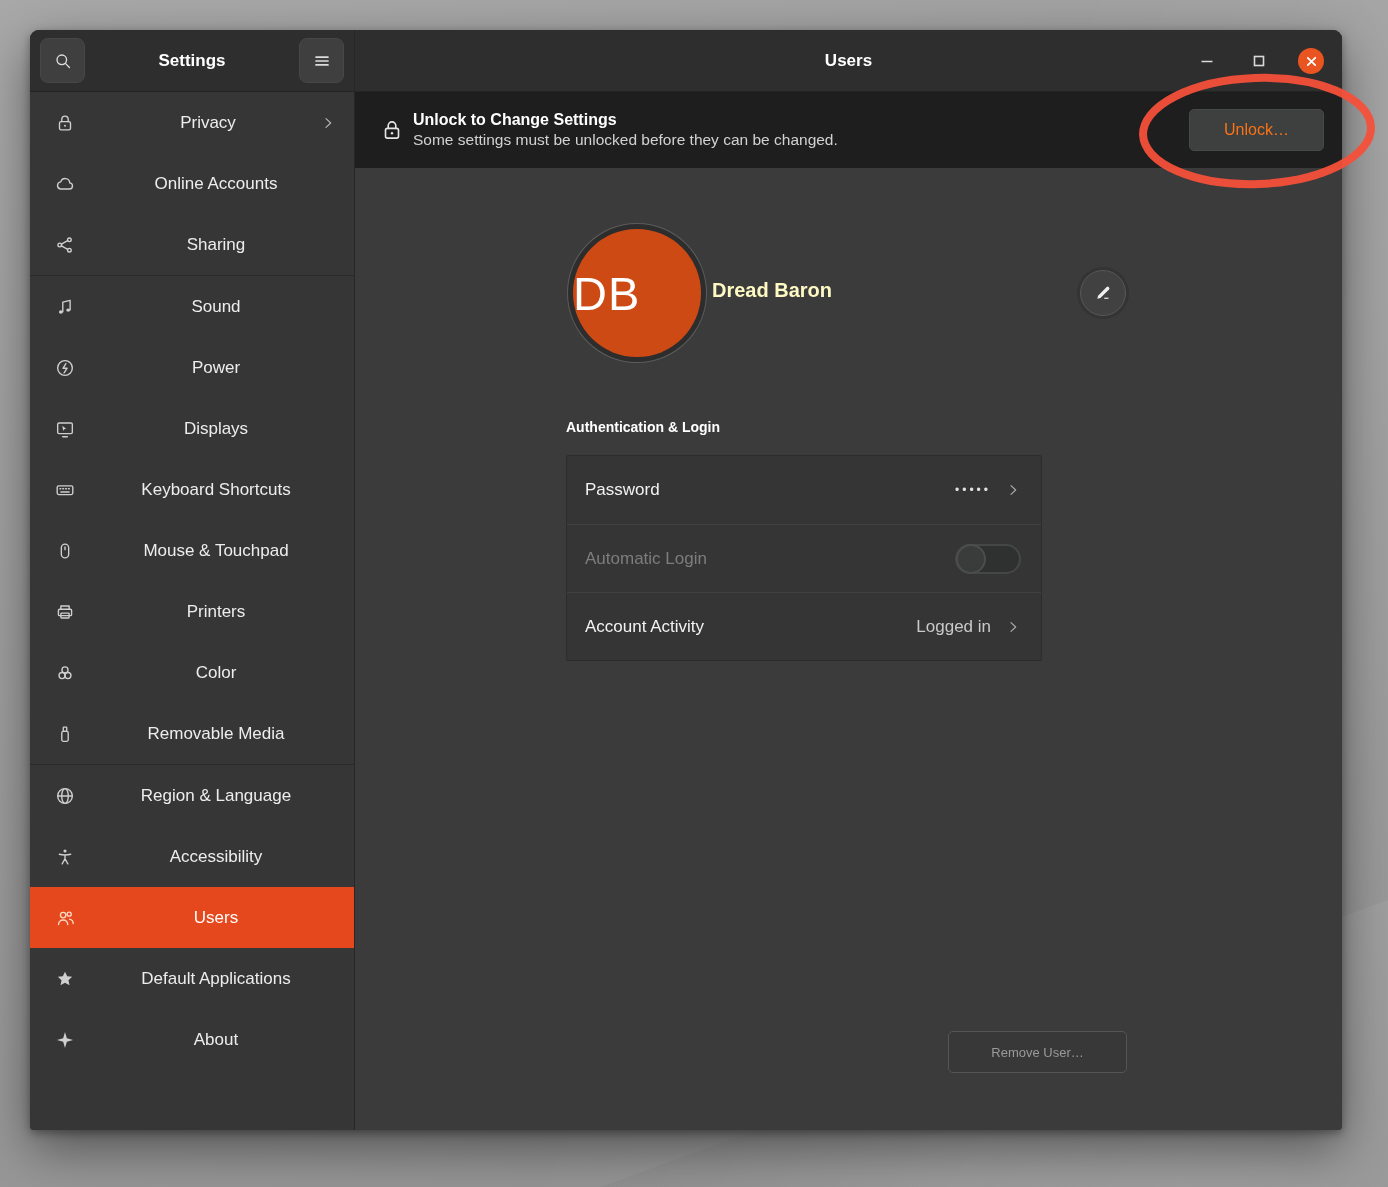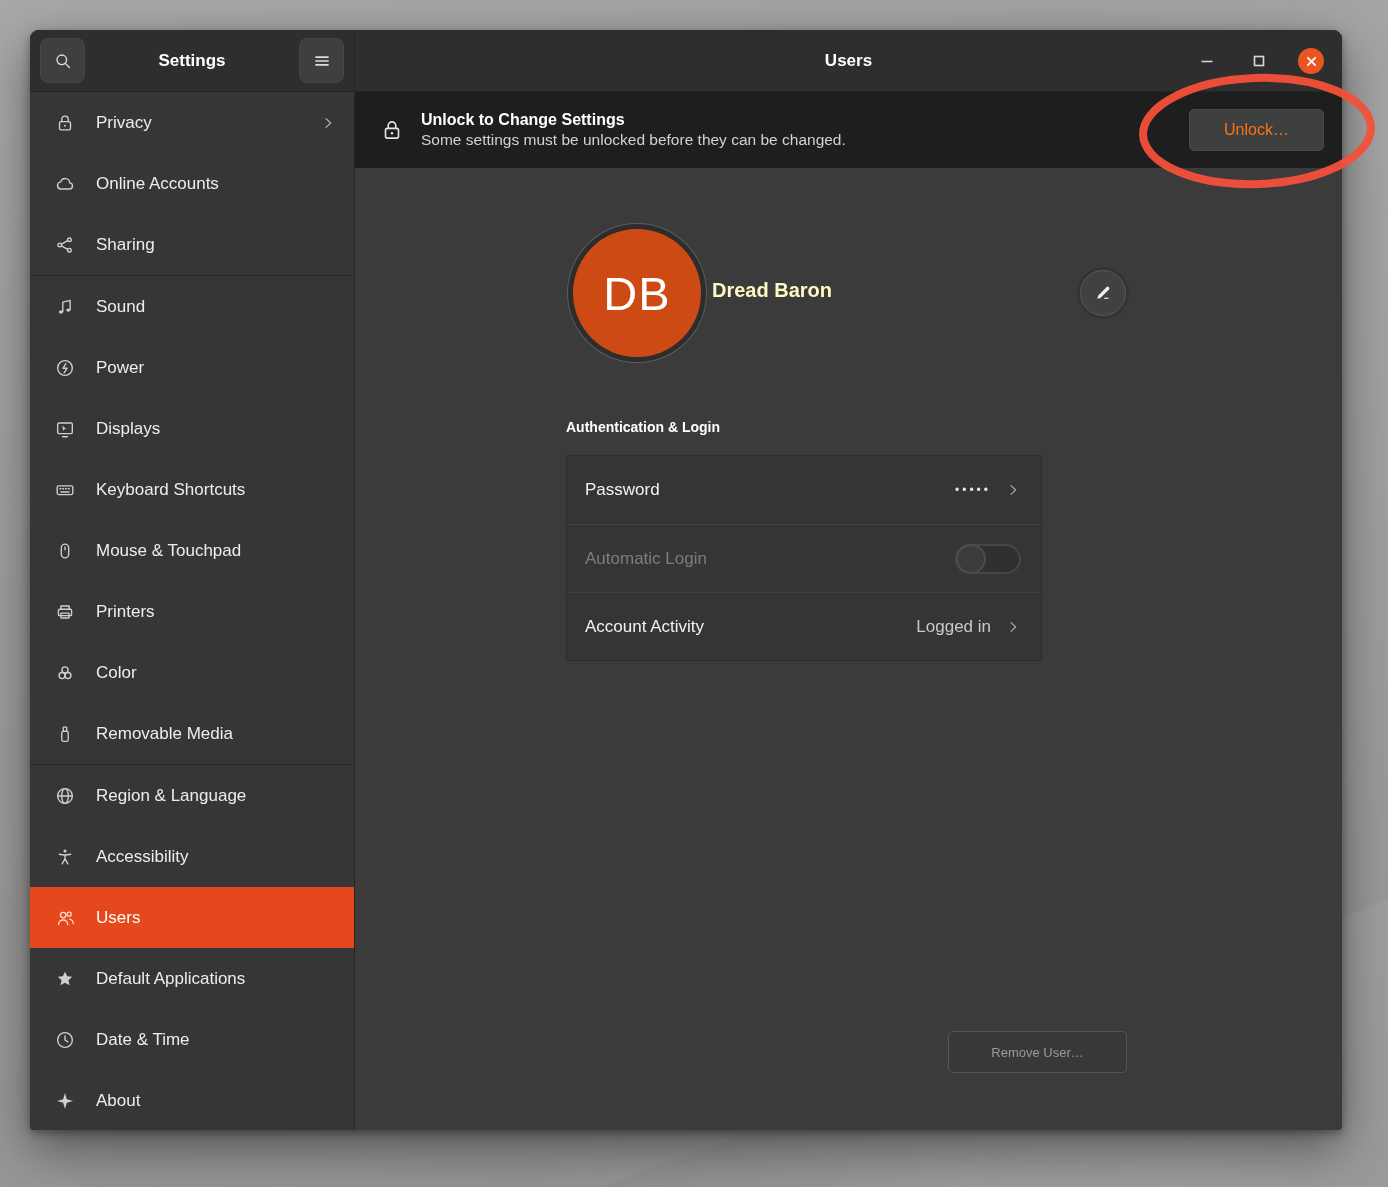--- a/index.html
+++ b/index.html
@@ -26,48 +26,48 @@
   
   .sidebar { width:325px; background:#363636; display:flex; flex-direction:column; border-right:1px solid #272727; }
   .sidebar-header { height:62px; background:#2e2e2e; border-bottom:1px solid #242424;
     display:flex; align-items:center; padding:0 10px; flex:none; }
   .icon-btn { width:45px; height:45px; border-radius:8px; background:#3f3f3f; border:1px solid #474747;
     display:flex; align-items:center; justify-content:center; color:#dcdcdc; }
   .sidebar-title { flex:1; text-align:center; color:#ffffff; font-weight:bold; font-size:17px; }
   .side-list { flex:1; overflow:hidden; }
   .side-item { height:61px; display:flex; align-items:center; padding:0 18px 0 24px; color:#ededed; font-size:17px; cursor:default; }
   .side-item .side-icon { width:22px; height:22px; margin-right:20px; color:#cfcfcf; flex:none; display:flex; align-items:center; }
-  .side-item .side-label { flex:1; white-space:nowrap; }
+  .side-item .side-label { flex:1; white-space:nowrap;text-align:center; }
   .side-item .side-chevron { color:#b3b3b3; width:16px; height:16px; }
   .side-item.selected { background:#E4481C; color:#ffffff; }
   .side-item.selected .side-icon { color:#ffd9c4; }
   .side-divider { height:1px; background:#2a2a2a; }
   svg { display:block; }
 
   
   .main { flex:1; position:relative; background:#3b3b3b; }
   .main-titlebar { position:absolute; left:0; top:0; right:0; height:62px; background:#2e2e2e; border-bottom:1px solid #242424;
     display:flex; align-items:center; justify-content:center; }
   .main-title { color:#ffffff; font-weight:bold; font-size:17px; }
   .win-controls { position:absolute; right:18px; top:0; height:62px; display:flex; align-items:center; gap:26px; }
   .win-btn { width:26px; height:26px; display:flex; align-items:center; justify-content:center; color:#d9d9d9; }
   .win-btn.close { background:#E95420; border-radius:50%; color:#ffffff; }
 
   .banner { position:absolute; left:0; top:62px; right:0; height:76px; background:#1e1e1e;
-    display:flex; align-items:center; padding:0 18px 0 24px; gap:16px; }
+    display:flex; align-items:center; padding:0 18px 0 24px; gap:8px; }
   .banner-lock { color:#e6e6e6; flex:none; }
   .banner-text { line-height:1.35; }
   .banner-title { color:#ffffff; font-weight:bold; font-size:16px; }
   .banner-subtitle { color:#d2d2d2; font-size:15.5px; }
   .unlock-btn { margin-left:auto; min-width:135px; height:42px; background:#3e3f3f; border:1px solid #474848;
     border-radius:5px; color:#f97316; font-size:16px; display:flex; align-items:center; justify-content:center; padding:0 18px; }
 
   .avatar { position:absolute; left:218px; top:199px; width:128px; height:128px; border-radius:50%;
     background:#CE4A14; box-shadow: 0 0 0 5px #2d2d2d, 0 0 0 6px #5c5c5c;
-    display:flex; align-items:center; justify-content:center; }
+    display:flex; align-items:center; }
   .avatar-initials { color:#ffffff; font-size:47px; font-weight:500; letter-spacing:1px; }
   .user-name { position:absolute; left:357px; top:249px; color:#fef9c3; font-weight:bold; font-size:20px; }
   .edit-btn { position:absolute; left:725px; top:240px; width:46px; height:46px; border-radius:50%;
     background:#414141; border:1px solid #585858; box-shadow:0 0 0 3px #343434;
     display:flex; align-items:center; justify-content:center; color:#f0f0f0; }
 
   .section-heading { position:absolute; left:211px; top:389px; color:#ffffff; font-weight:bold; font-size:14px; }
   .card { position:absolute; left:211px; top:425px; width:476px; background:#353535; border:1px solid #2c2c2c; border-radius:2px; }
   .card-row { height:68px; display:flex; align-items:center; padding:0 20px 0 18px; }
   .card-row + .card-row { border-top:1px solid #414141; }
@@ -260,29 +260,20 @@
           <span class="side-icon">
             <svg width="22" height="22" viewBox="0 0 24 24" fill="none" stroke="currentColor" stroke-width="1.5" stroke-linecap="round" stroke-linejoin="round">
               <path d="M12 4l2.4 5 5.4.6-4 3.7 1.1 5.4L12 16l-4.9 2.7 1.1-5.4-4-3.7L9.6 9z" fill="currentColor" stroke="none"></path>
             </svg>
           </span>
           <span class="side-label">Default Applications</span>
         </div>
         <div class="side-item">
           <span class="side-icon">
             <svg width="22" height="22" viewBox="0 0 24 24" fill="none" stroke="currentColor" stroke-width="1.5" stroke-linecap="round" stroke-linejoin="round">
-              <circle cx="12" cy="12" r="8"></circle>
-              <path d="M12 7.5V12l3.1 2"></path>
-            </svg>
-          </span>
-          <span class="side-label">Date &amp; Time</span>
-        </div>
-        <div class="side-item">
-          <span class="side-icon">
-            <svg width="22" height="22" viewBox="0 0 24 24" fill="none" stroke="currentColor" stroke-width="1.5" stroke-linecap="round" stroke-linejoin="round">
               <path d="M12 3.2l2 6.8 6.8 2-6.8 2-2 6.8-2-6.8-6.8-2 6.8-2z" fill="currentColor" stroke="none"></path>
             </svg>
           </span>
           <span class="side-label">About</span>
         </div>
       </div>
   </div>
 
   <div class="main">
     <div class="main-titlebar">

